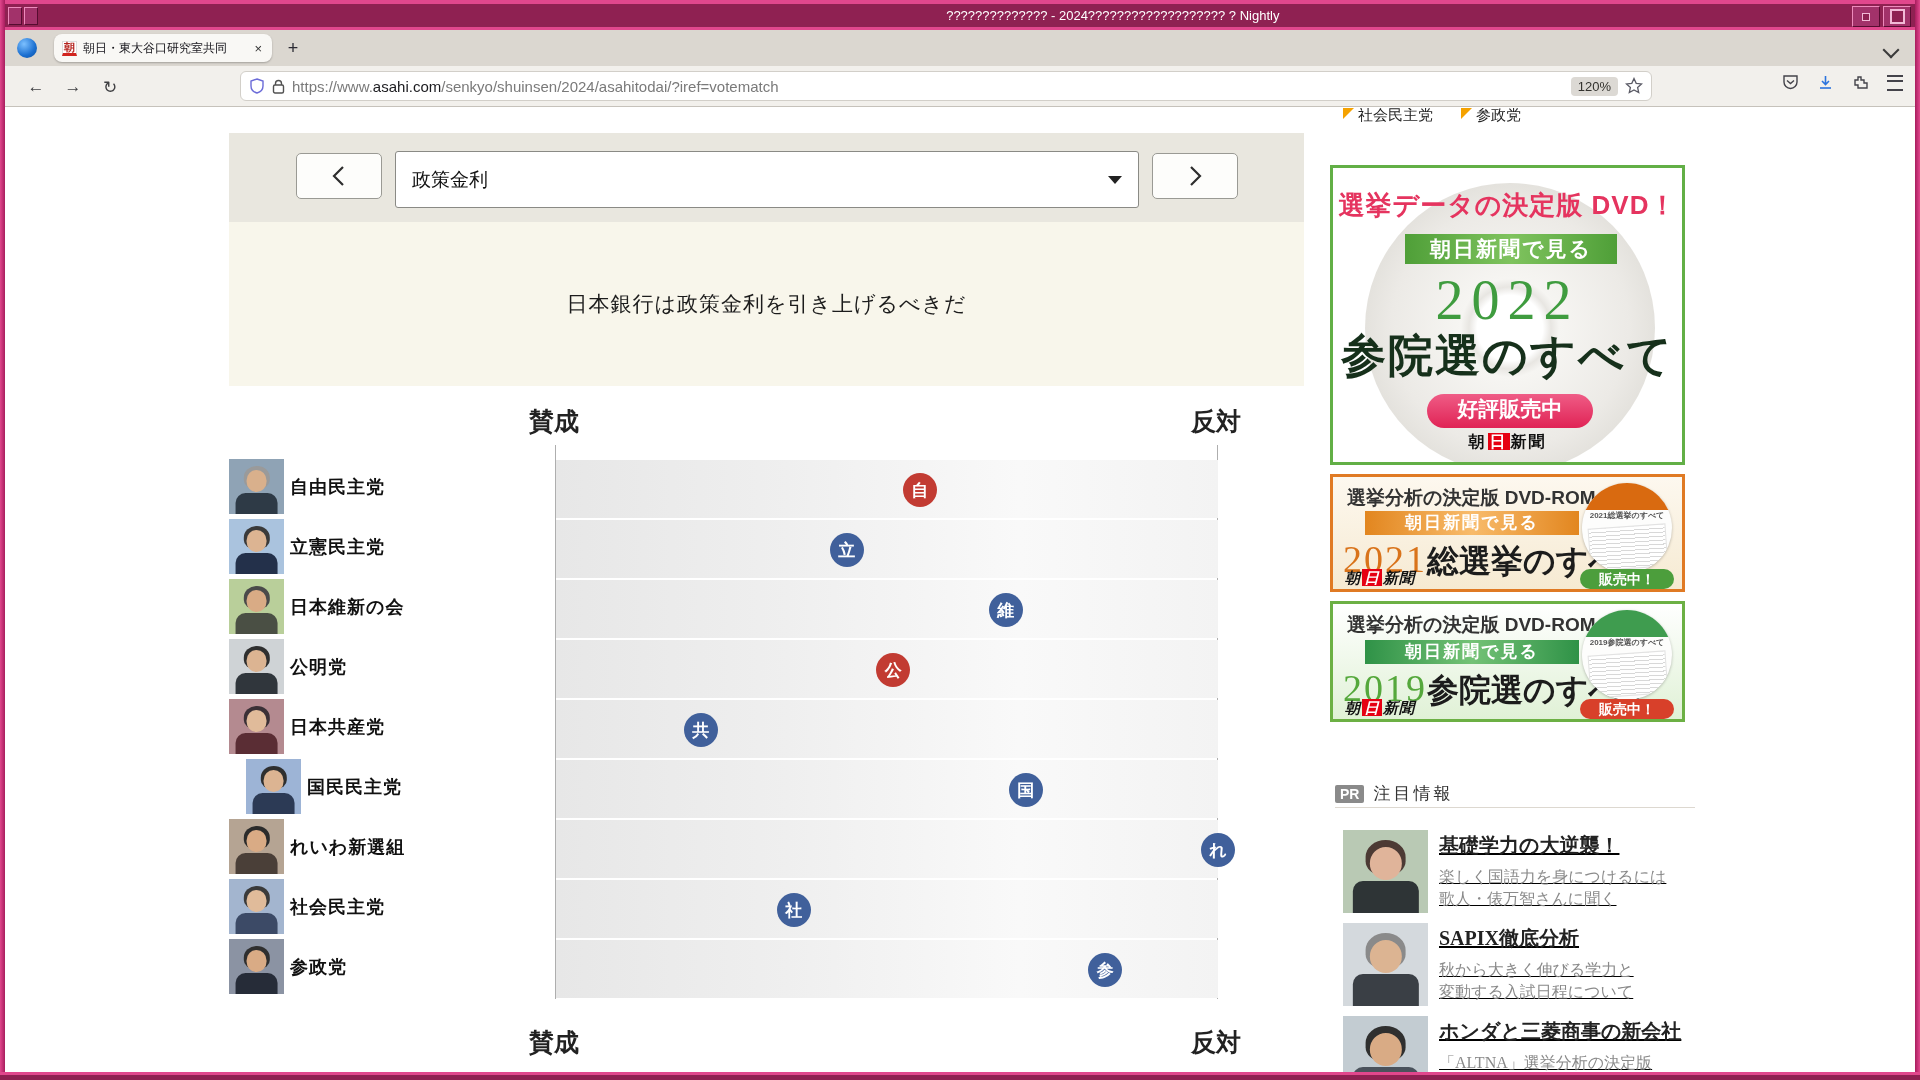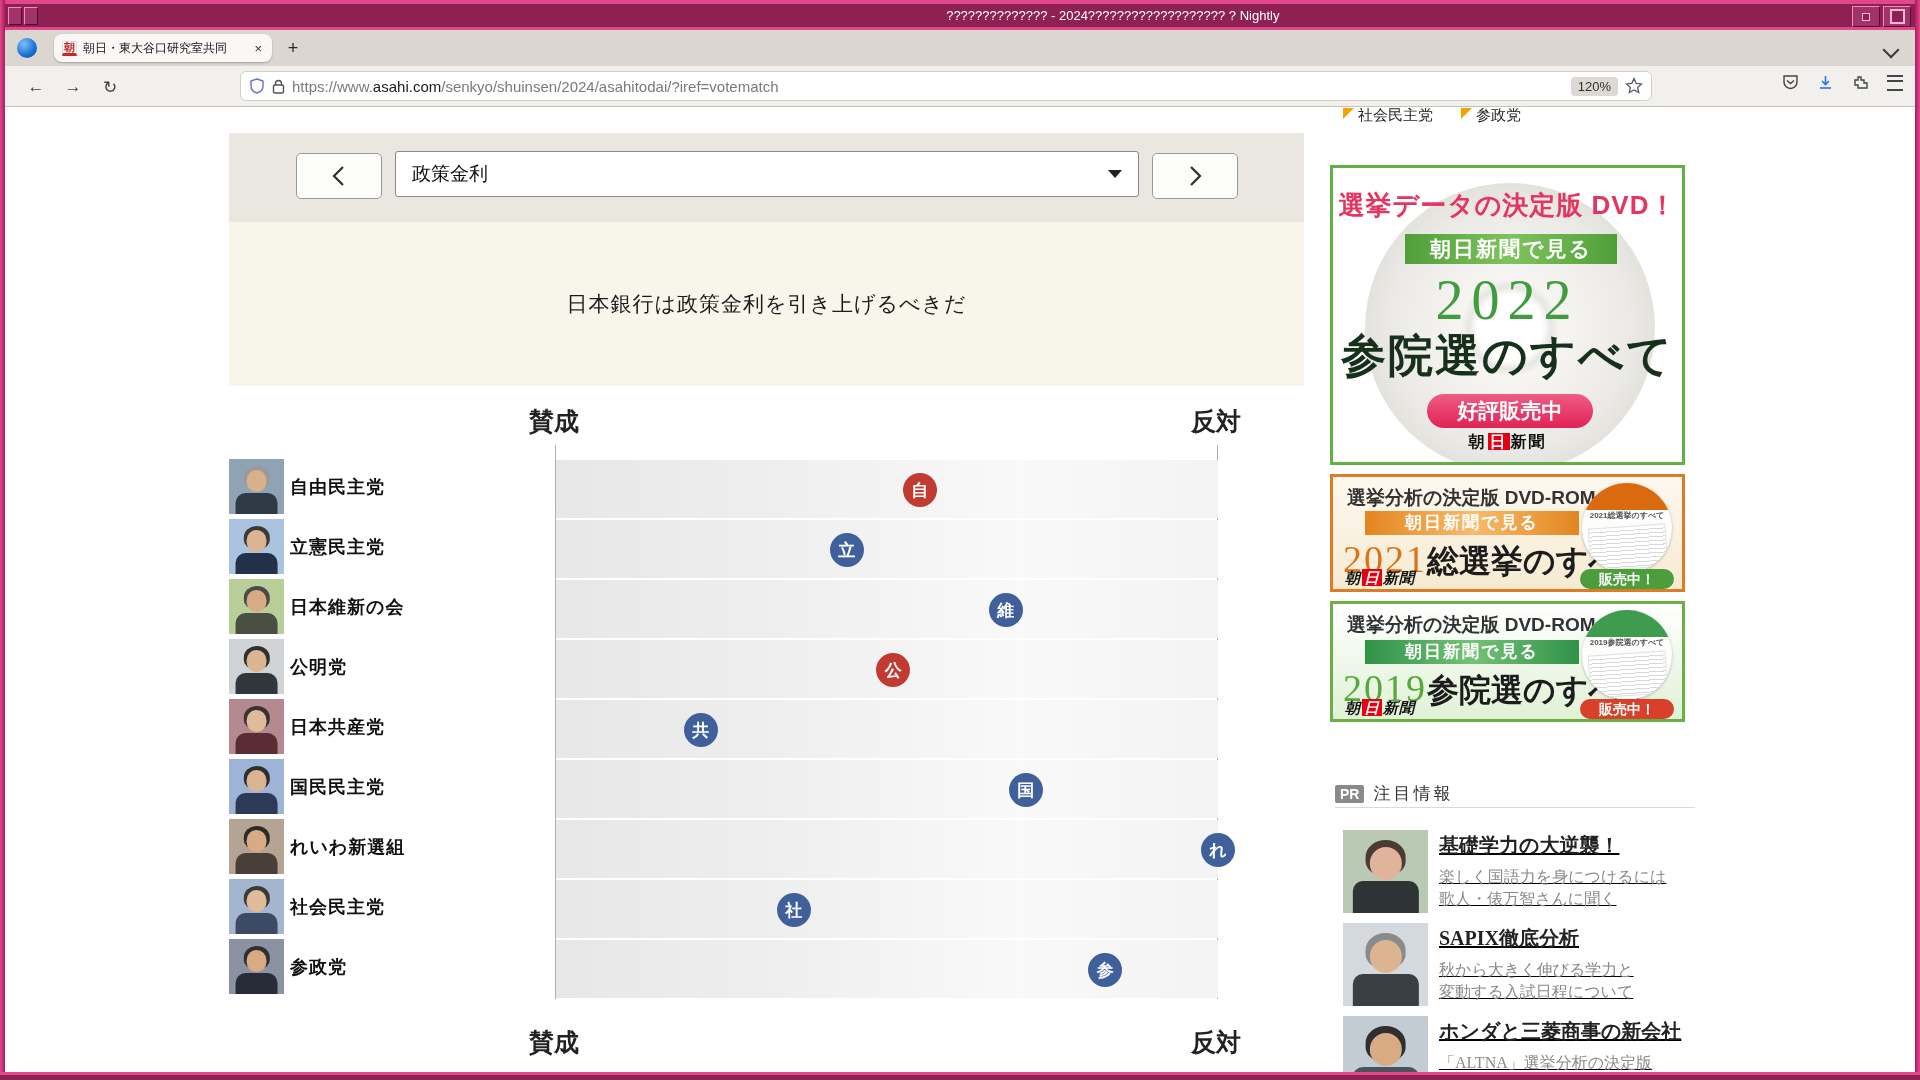--- a/index.html
+++ b/index.html
@@ -48,21 +48,21 @@
   .burger{width:16px;height:12px;border-top:2px solid #44434a;border-bottom:2px solid #44434a;position:relative;}
   .burger:before{content:"";position:absolute;left:0;top:3px;width:16px;height:2px;background:#44434a;}
   
   .page{position:absolute;left:5px;top:108px;width:1910px;height:964px;background:#fff;overflow:hidden;}
   .legend-row{position:absolute;left:1338px;top:-2px;display:flex;gap:28px;}
   .legend-item{display:flex;align-items:flex-start;gap:4px;font-size:15px;color:#222;}
   .legend-tri{width:0;height:0;border-top:11px solid var(--legend-orange);border-right:11px solid transparent;margin-top:2px;}
   .qbar{position:absolute;left:224px;top:25px;width:1075px;height:89px;background:#e9e7df;}
   .qbtn{position:absolute;top:20px;width:84px;height:44px;background:#fdfdfb;border:1px solid #9a9a94;border-radius:5px;
         display:flex;align-items:center;justify-content:center;}
-  .qsel{position:absolute;left:166px;top:18px;width:744px;height:46px;background:#fff;border:1px solid #8a8a85;border-radius:3px;
+  .qsel{position:absolute;left:166px;top:18px;width:744px;height:57px;background:#fff;border:1px solid #8a8a85;border-radius:3px;
         box-sizing:border-box;display:flex;align-items:center;padding:0 16px;font-size:19px;color:#111;}
   .qsel .caret{position:absolute;right:16px;width:0;height:0;border-left:7px solid transparent;border-right:7px solid transparent;border-top:8px solid #222;}
   .question{position:absolute;left:224px;top:114px;width:1075px;height:164px;background:#f8f6eb;
             display:flex;align-items:center;justify-content:center;font-size:21px;color:#1c1c1c;letter-spacing:1px;}
   .axis-label{position:absolute;font-size:25px;font-weight:bold;color:#222;}
   
   .chart{position:absolute;left:550px;top:337px;width:663px;height:554px;}
   .vline{position:absolute;top:0;width:1px;height:554px;background:#aeaeae;}
   .band{position:absolute;left:1px;width:662px;height:58px;background:linear-gradient(90deg,#e7e7e7 0%,#efefef 35%,#f9f9f9 70%,#f3f3f3 100%);}
   .marker{position:absolute;width:34px;height:34px;border-radius:50%;color:#fff;font-size:17px;font-weight:bold;
@@ -82,21 +82,21 @@
   .ad-kicker1{position:absolute;top:20px;width:100%;text-align:center;font-size:26px;font-weight:bold;color:#e5345f;letter-spacing:1px;}
   .ad-banner{position:absolute;color:#fff;font-weight:bold;text-align:center;letter-spacing:2px;}
   .ad1 .ad-banner{left:72px;top:66px;width:212px;height:30px;line-height:30px;font-size:21px;
       background:linear-gradient(90deg,#4f9f38,#7fc35e 50%,#4f9f38);}
   .ad1 .year{position:absolute;top:100px;width:100%;text-align:center;font-family:"Liberation Serif","DejaVu Serif",serif;
       font-size:56px;color:#3f9c3f;letter-spacing:8px;}
   .ad1 .big{position:absolute;top:158px;width:100%;text-align:center;font-family:"Liberation Serif","DejaVu Serif",serif;
       font-weight:bold;font-size:45px;color:#16301b;letter-spacing:2px;}
   .pill{position:absolute;color:#fff;font-weight:bold;text-align:center;border-radius:18px;}
   .ad1 .pill{left:94px;top:226px;width:166px;height:34px;line-height:34px;font-size:21px;
-      background:linear-gradient(180deg,#ef5c86,#e02355);}
+      background:linear-gradient(180deg,#ef5c86,#e02355);font-family:Liberation Mono, monospace;}
   .asahi-logo{position:absolute;font-weight:bold;color:#111;white-space:nowrap;}
   .asahi-logo .day{background:var(--asahi-red);color:#fff;padding:0 2px;margin:0 1px;}
   .ad1 .asahi-logo{left:50%;transform:translateX(-50%);top:264px;font-size:16px;letter-spacing:2px;}
   .ad2{top:366px;height:118px;border:3px solid var(--ad-orange);background:linear-gradient(180deg,#fdf8ef,#f6ead2);}
   .ad3{top:493px;height:121px;border:3px solid #6cb044;background:linear-gradient(180deg,#ffffff,#e0f1d6);}
   .ad-kicker2{position:absolute;left:14px;top:8px;font-size:19px;font-weight:bold;color:#333;}
   .ad2 .ad-banner{left:32px;top:34px;width:214px;height:24px;line-height:24px;font-size:17px;
       background:linear-gradient(90deg,#e2861f,#f8bb6b 50%,#e2861f);}
   .ad3 .ad-banner{left:32px;top:36px;width:214px;height:24px;line-height:24px;font-size:17px;
       background:linear-gradient(90deg,#2f9247,#74c276 50%,#2f9247);}
@@ -297,21 +297,21 @@
           <div class="pname">公明党</div>
         </div>
         <div class="party-row" style="top: 591px;">
           <div class="pphoto" style="background: linear-gradient(rgb(180, 138, 144), rgba(255, 255, 255, 0) 300%) rgb(180, 138, 144);">
             <div class="av-hair" style="top: 6.6px; width: 26.4px; height: 23.1px; background: rgb(58, 48, 54);"></div>
             <div class="av-head" style="top: 11px; width: 20.9px; height: 22px; background: rgb(224, 187, 154);"></div>
             <div class="av-body" style="top: 34.1px; width: 42.9px; height: 22px; background: rgb(90, 45, 52);"></div>
           </div>
           <div class="pname">日本共産党</div>
         </div>
-        <div class="party-row" style="top: 651px;">
+        <div class="party-row" style="top: 651px; margin-left: 17px;">
           <div class="pphoto" style="background: linear-gradient(rgb(157, 180, 214), rgba(255, 255, 255, 0) 300%) rgb(157, 180, 214);">
             <div class="av-hair" style="top: 6.6px; width: 26.4px; height: 23.1px; background: rgb(47, 47, 47);"></div>
             <div class="av-head" style="top: 11px; width: 20.9px; height: 22px; background: rgb(220, 180, 146);"></div>
             <div class="av-body" style="top: 34.1px; width: 42.9px; height: 22px; background: rgb(44, 58, 85);"></div>
           </div>
           <div class="pname">国民民主党</div>
         </div>
         <div class="party-row" style="top: 711px;">
           <div class="pphoto" style="background: linear-gradient(rgb(181, 164, 147), rgba(255, 255, 255, 0) 300%) rgb(181, 164, 147);">
             <div class="av-hair" style="top: 6.6px; width: 26.4px; height: 23.1px; background: rgb(43, 43, 43);"></div>

